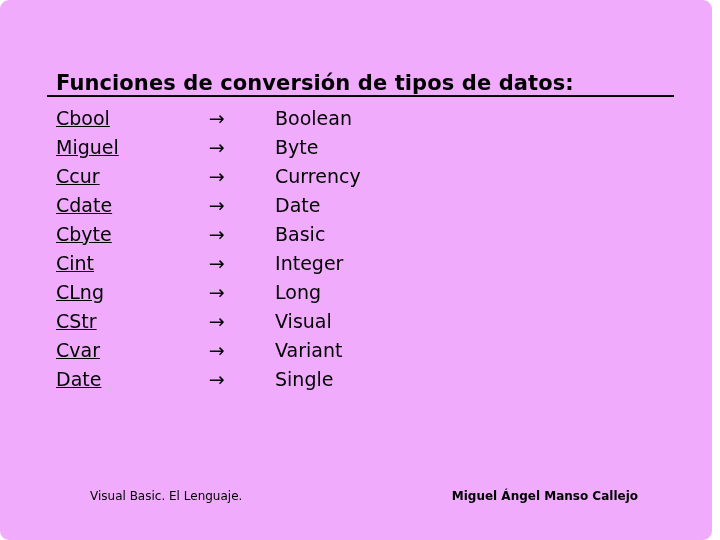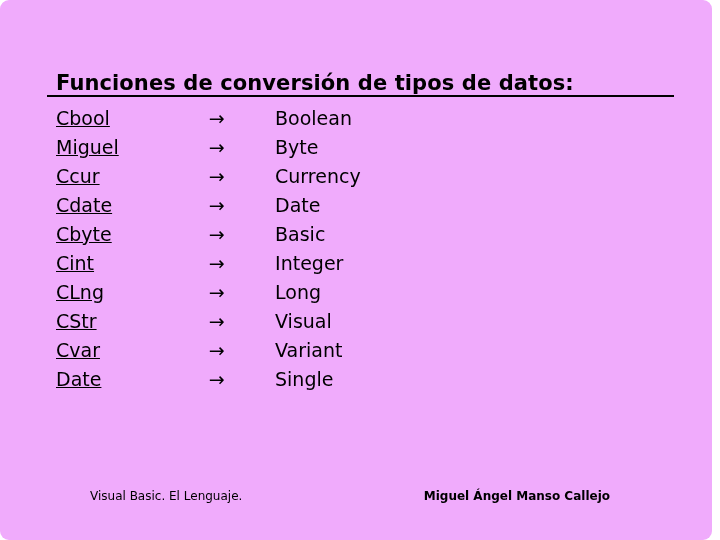--- a/index.html
+++ b/index.html
@@ -82,21 +82,21 @@
     position: absolute;
     left: 90px;
     top: 488px;
     font-size: 12px;
     line-height: 16px;
     color: #000000;
     white-space: nowrap;
   }
   .footer-right {
     position: absolute;
-    right: 102px;
+    right: 74px;
     top: 488px;
     font-size: 12px;
     line-height: 16px;
     font-weight: bold;
     color: #000000;
     white-space: nowrap;
     margin-left: 13px;
   }
 </style>
 </head>

